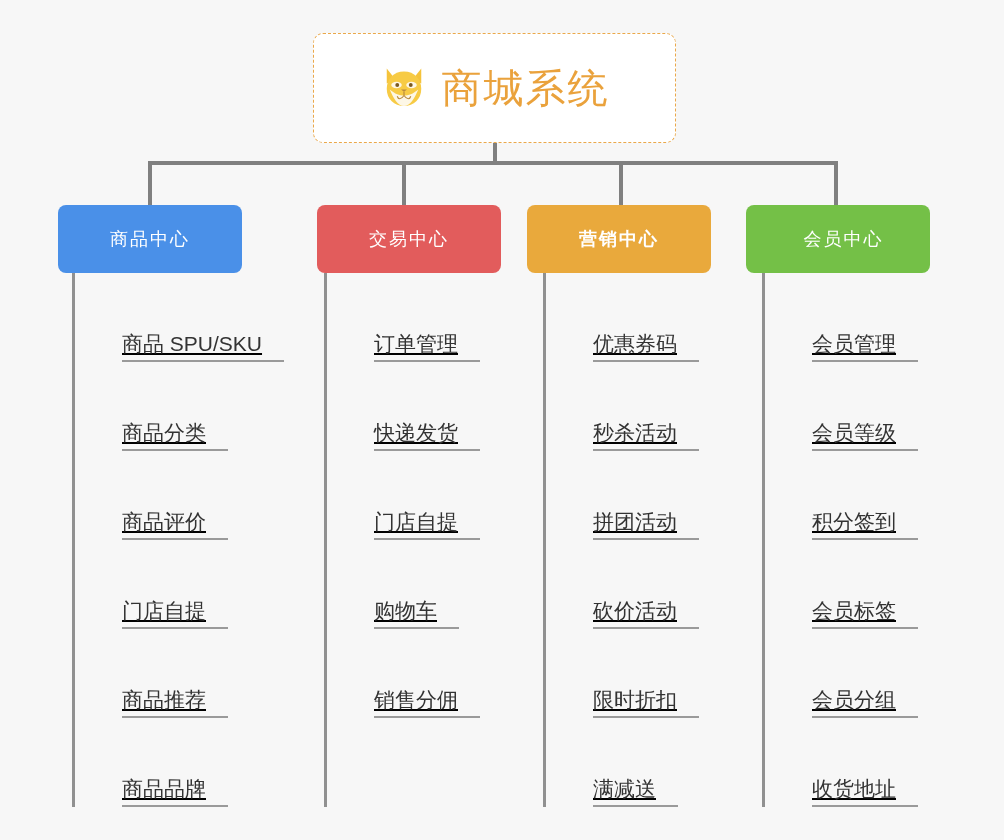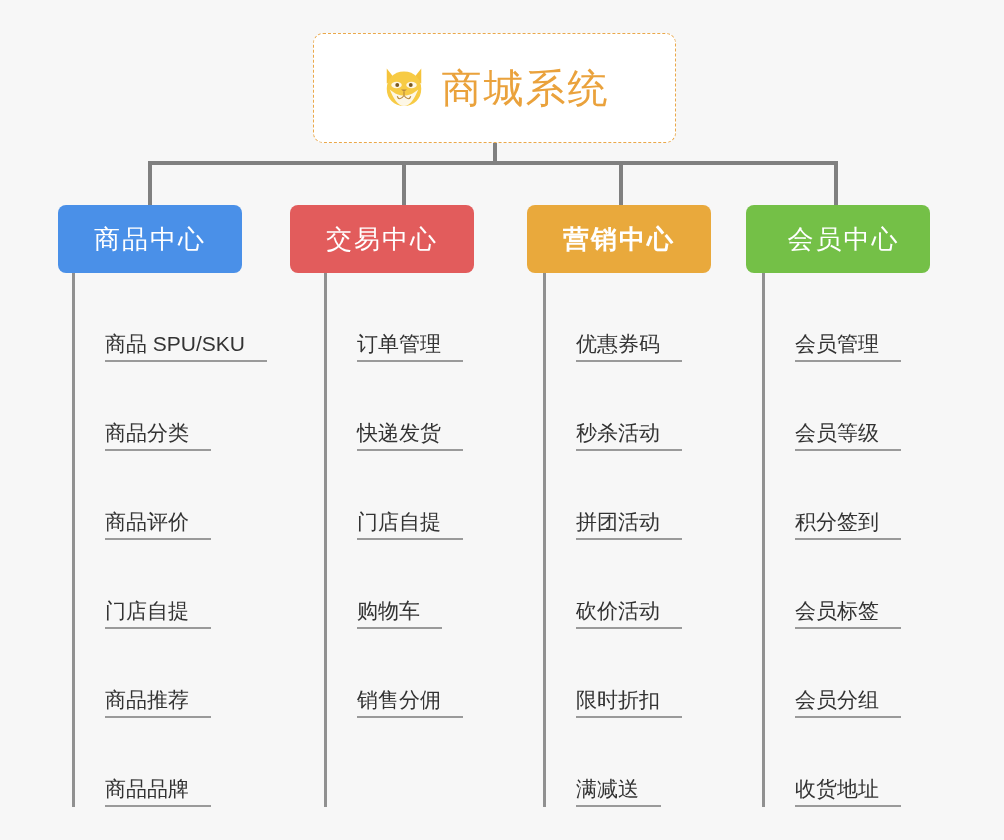--- a/index.html
+++ b/index.html
@@ -76,21 +76,21 @@
   .cat-box {
     position: absolute;
     top: 205px;
     height: 68px;
     box-sizing: border-box;
     border-radius: 8px;
     display: flex;
     align-items: center;
     justify-content: center;
     color: #ffffff;
-    font-size: 26px;
+    font-size: 18px;
     letter-spacing: 2px;
     white-space: nowrap;
   }
 
   
   .branch {
     position: absolute;
     top: 273px;
   }
   .branch-spine {
@@ -98,22 +98,23 @@
     left: 0;
     top: 0;
     width: 3px;
     background: #909090;
   }
   .leaf {
     position: relative;
     height: 89px;
     display: flex;
     align-items: flex-end;
-    padding-left: 33px;
+    padding-left: 50px;
     box-sizing: border-box;
+    text-decoration: underline;
   }
   .leaf-label {
     font-size: 21px;
     color: #333333;
     white-space: nowrap;
     padding: 0 22px 4px 0;
     border-bottom: 2px solid #9a9a9a;
     line-height: 1.2;
   }
 </style>
@@ -163,21 +164,21 @@
           <span class="leaf-label">门店自提</span>
         </div>
         <div class="leaf">
           <span class="leaf-label">商品推荐</span>
         </div>
         <div class="leaf">
           <span class="leaf-label">商品品牌</span>
         </div>
       </div>
       <div class="conn conn-drop" style="left: 402px;"></div>
-      <div class="cat-box" style="left: 290px; width: 184px; background: rgb(226, 92, 92);">
+      <div class="cat-box" style="left: 317px; width: 184px; background: rgb(226, 92, 92);">
         <span>交易中心</span>
       </div>
       <div class="branch" style="left: 324px;">
         <div class="branch-spine" style="height: 534px;"></div>
         <div class="leaf">
           <span class="leaf-label">订单管理</span>
         </div>
         <div class="leaf">
           <span class="leaf-label">快递发货</span>
         </div>

